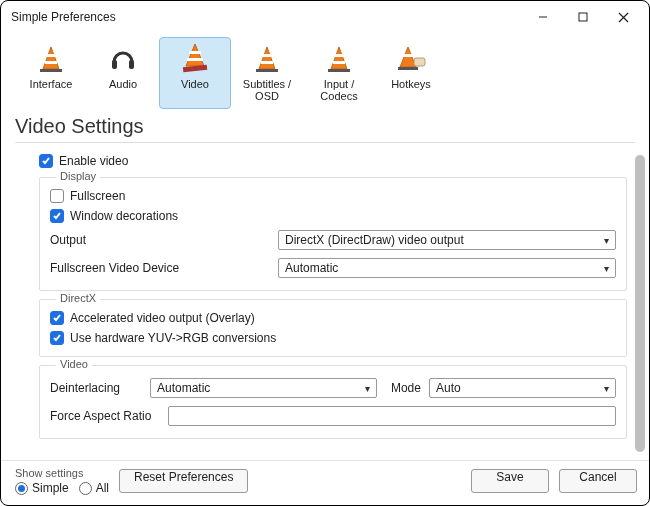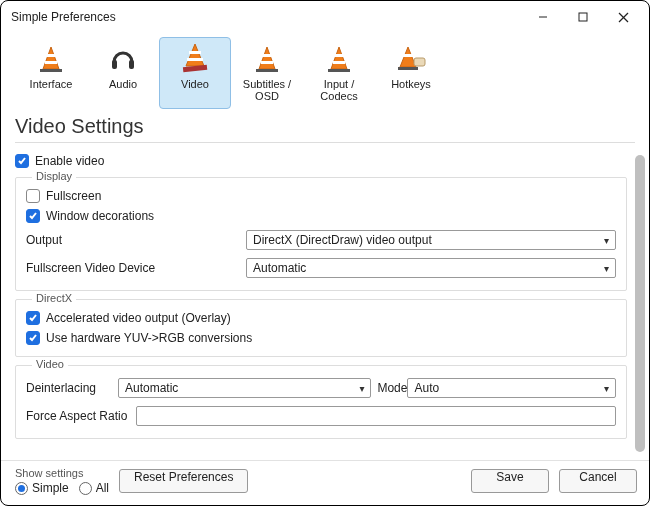--- a/index.html
+++ b/index.html
@@ -52,20 +52,21 @@
     font-size: 20px;
     color: #333;
     padding: 6px 14px 2px 14px;
   }
   .hr { margin: 2px 14px 4px 14px; border: none; border-top: 1px solid #ddd; }
   
   .content-wrap {
     flex: 1;
     display: flex;
     overflow: hidden;
+    padding-left: 24px;
   }
   .content {
     flex: 1;
     padding: 4px 8px 4px 14px;
     overflow-y: auto;
   }
   .scrollbar-fake {
     width: 10px;
     margin: 8px 4px 8px 0;
     background: #bfbfbf;
@@ -98,20 +99,21 @@
   .group .legend {
     position: absolute;
     top: -8px; left: 16px;
     background: #fff;
     padding: 0 4px;
     font-size: 11px;
     color: #555;
   }
   .form-row {
     display: flex; align-items: center;
+    gap: 8px;
     padding: 4px 0;
   }
   .form-row .flabel { width: 220px; }
   .form-row.short .flabel { width: 92px; }
   .dropdown {
     flex: 1;
     height: 20px;
     border: 1px solid #999;
     border-radius: 2px;
     background: #fff;

